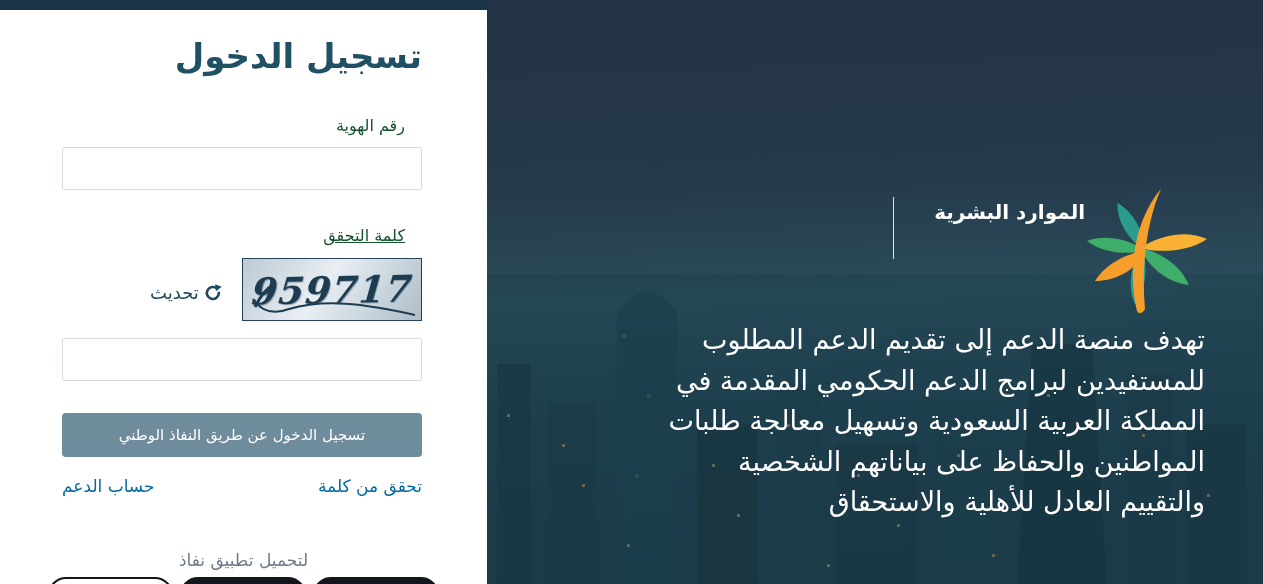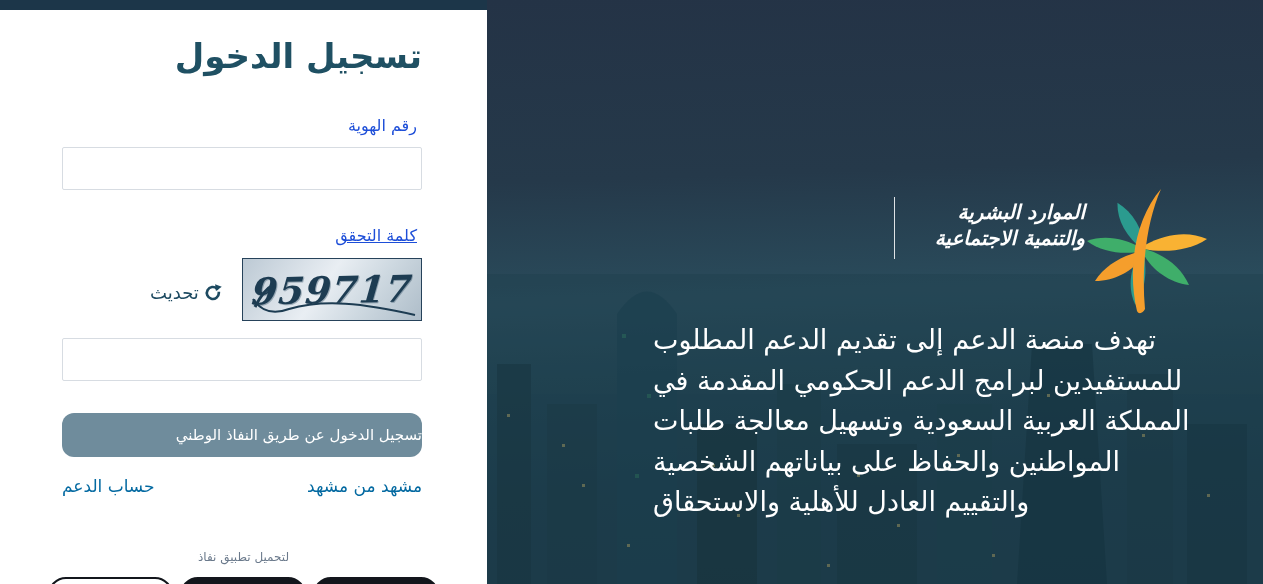--- a/index.html
+++ b/index.html
@@ -8,21 +8,21 @@
   .page { position:relative; width:1263px; height:420px; display:flex; }
 
   
   .login-panel { position:relative; width:487px; height:584px; background:#ffffff;
     overflow:hidden; flex:0 0 487px; }
   .top-bar { position:absolute; top:0; left:0; width:487px; height:10px; background:#1c3649; }
 
   .login-title { position:absolute; top:36px; right:65px; font-size:34px; font-weight:600;
     color:#1f5063; direction:rtl; letter-spacing:0; }
 
-  .field-label { position:absolute; right:70px; font-size:16px; color:#1d4ed8; direction:rtl; }
+  .field-label { position:absolute; right:82px; font-size:16px; color:#14532d; direction:rtl; }
   .lbl-id { top:116px; }
   .lbl-captcha { top:226px;text-decoration:underline; }
 
   .text-input { position:absolute; left:62px; width:360px; height:43px;
     border:1px solid #d7dce2; border-radius:2px; background:#fff; outline:none;
     font-size:17px; padding:0 10px; direction:rtl; color:#24384a; }
   .input-id { top:147px; }
   .input-captcha { top:338px; }
 
   .captcha-box { position:absolute; top:258px; left:242px; width:180px; height:63px;
@@ -32,53 +32,53 @@
   .captcha-digits { font-family:"DejaVu Serif", serif; font-weight:bold; font-style:italic;
     font-size:37px; color:#1d3c52; letter-spacing:1px; transform:skewX(-6deg) rotate(-1deg);
     text-shadow:1px 1px 0 rgba(29,60,82,.35); }
   .captcha-strike { position:absolute; top:0; left:0; width:180px; height:63px; pointer-events:none; }
 
   .refresh-link { position:absolute; top:282px; left:150px; display:flex; direction:rtl;
     align-items:center; gap:4px; cursor:pointer; color:#1d4a61; font-size:18px;text-align:right; }
   .refresh-icon { width:20px; height:20px; display:block; }
 
   .nafath-button { position:absolute; top:413px; left:62px; width:360px; height:44px;
-    background:#6f8c9c; color:#ffffff; border:none; border-radius:12px; font-size:15px;
-    font-family:"DejaVu Sans", sans-serif; cursor:pointer; direction:rtl;text-align:right; }
+    background:#6f8c9c; color:#ffffff; border:none; border-radius:4px; font-size:15px;
+    font-family:"DejaVu Sans", sans-serif; cursor:pointer; direction:rtl; }
 
   .links-row { position:absolute; top:476px; left:62px; width:360px; display:flex;
     direction:rtl; justify-content:space-between; font-size:17px; }
   .links-row a { color:#0369a1; text-decoration:none; direction:rtl; }
 
   .download-text { position:absolute; top:550px; left:0; width:487px; text-align:center;
-    font-size:12px; color:#6b7a8c; direction:rtl; }
+    font-size:17px; color:#6b7a8c; direction:rtl; }
 
   .badges-row { position:absolute; top:577px; left:48px; width:392px; display:flex; gap:7px; }
   .badge { height:36px; border-radius:18px; }
   .badge-light { width:125px; background:#ffffff; border:2px solid #13161c; }
   .badge-dark { width:126px; background:#13161c; border:2px solid #13161c; }
 
   
   .hero-panel { position:relative; width:776px; height:584px; overflow:hidden;
     background:linear-gradient(178deg,#243346 0%,#25394a 30%,#2a4c5c 50%,#224554 62%,#1d3b49 82%,#1c3846 100%); }
   .skyline { position:absolute; bottom:0; left:0; width:776px; height:310px; opacity:.75; }
 
   .brand-row { position:absolute; top:185px; right:50px; display:flex; direction:rtl;
     align-items:flex-start; }
   .ministry-logo { width:128px; height:140px; margin-top:-2px; }
   .ministry-name { text-align:right; direction:rtl; color:#ffffff; font-size:20px;
-    font-weight:600; line-height:26px; margin-top:14px; margin-left:10px;font-style:italic; }
+    font-weight:600; line-height:26px; margin-top:14px; margin-left:10px; }
   .brand-divider { width:1px; height:62px; background:rgba(255,255,255,.85);
     margin:12px 30px 0 30px; }
   .platform-name { text-align:right; direction:rtl; color:#ffffff; margin-top:6px; }
   .platform-name .l1, .platform-name .l2 { font-size:19px; font-weight:600; line-height:24px; }
   .platform-name .l3 { font-size:15px; font-weight:400; line-height:24px; color:#e8edf0; }
 
   .hero-desc { position:absolute; top:320px; right:58px; width:552px; direction:rtl;
-    text-align:left; color:#ffffff; font-size:27px; font-weight:400; line-height:40.5px; }
+    text-align:right; color:#ffffff; font-size:27px; font-weight:400; line-height:40.5px; }
 </style>
 </head>
 <body>
 
 <div class="page">
 
   <div class="login-panel">
     <div class="top-bar"></div>
 
     <h1 class="login-title">تسجيل الدخول</h1>
@@ -102,21 +102,21 @@
         <polygon points="14.5,1.5 22.5,4.5 15.5,9.5" fill="#1d4a61"></polygon>
       </svg>
       <span>تحديث</span>
     </div>
 
     <input class="text-input input-captcha" type="text" value="" style="">
 
     <button class="nafath-button">تسجيل الدخول عن طريق النفاذ الوطني</button>
 
     <div class="links-row">
-      <a href="#">مشهد من مشهد</a>
+      <a href="#">تحقق من كلمة</a>
       <a href="#">حساب الدعم</a>
     </div>
 
     <div class="download-text">لتحميل تطبيق نفاذ</div>
 
     <div class="badges-row">
       <div class="badge badge-light"></div>
       <div class="badge badge-dark"></div>
       <div class="badge badge-dark"></div>
     </div>
@@ -179,21 +179,20 @@
           <path d="M2,0 C 22,6 38,18 46,36 C 26,34 8,20 0,4 Z" fill="#3fae6a"></path>
 
           <path d="M2,4 C 10,22 12,40 6,56 C -6,42 -8,20 -2,4 Z" fill="#2b9b8f" transform="rotate(14)"></path>
 
           <path d="M-6,62 C -16,20 -8,-30 18,-60 C 4,-28 -2,16 2,60 C 0,64 -4,66 -6,62 Z" fill="#f59e2c"></path>
         </g>
       </svg>
 
       <div class="ministry-name">
         <div>الموارد البشرية</div>
-        <div>والتنمية الاجتماعية</div>
       </div>
 
       <div class="brand-divider"></div>
 
     </div>
 
     <p class="hero-desc">تهدف منصة الدعم إلى تقديم الدعم المطلوب للمستفيدين لبرامج الدعم الحكومي المقدمة في المملكة العربية السعودية وتسهيل معالجة طلبات المواطنين والحفاظ على بياناتهم الشخصية والتقييم العادل للأهلية والاستحقاق</p>
   </div>
 </div>
 

